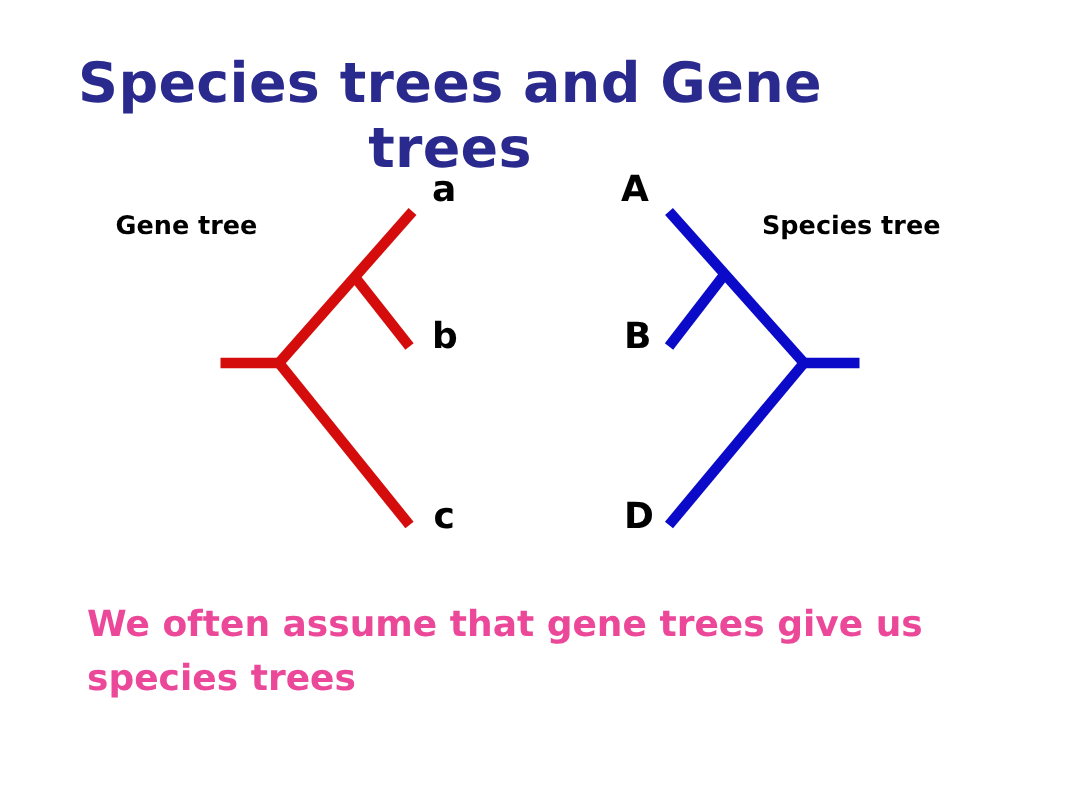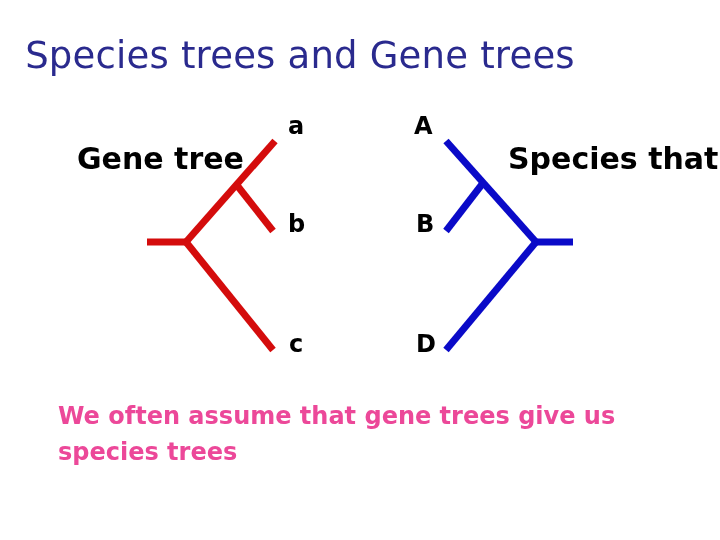--- a/index.html
+++ b/index.html
@@ -1,29 +1,29 @@
 <!DOCTYPE html>
 <html><head>
   <meta charset="utf-8">
   <style>
     html, body { margin: 0; padding: 0; }
     body { width: 720px; height: 540px; background: #ffffff; position: relative; overflow: hidden; font-family: "DejaVu Sans", sans-serif; }
-    .title { position: absolute; left: 0; top: 34px; width: 600px; text-align: center; font-size: 37px; font-weight: normal; color: #2a2a8e; letter-spacing: 0.2px; }
-    .side-label { position: absolute; font-size: 30px; font-weight: bold; color: #000; white-space: nowrap; }
+    .title { position: absolute; left: 0; top: 34px; width: 600px; text-align: center; font-size: 37px; font-weight: bold; color: #2a2a8e; letter-spacing: 0.2px; }
+    .side-label { position: absolute; font-size: 17px; font-weight: bold; color: #000; white-space: nowrap; }
     .leaf { position: absolute; font-size: 24px; font-weight: bold; color: #000; }
     .caption { position: absolute; left: 58px; top: 398px; width: 620px; font-size: 24px; font-weight: bold; color: #ec4899; line-height: 36px; }
     svg.trees { position: absolute; left: 0; top: 0; }
   </style>
 </head>
 <body>
 
 <div class="title">Species trees and Gene trees</div>
 
 <div class="side-label" style="left:77px; top:141px;">Gene tree</div>
-<div class="side-label" style="left:508px; top:141px;">Species that</div>
+<div class="side-label" style="left:508px; top:141px;">Species tree</div>
 
 <svg class="trees" width="720" height="540">
   <g stroke="#d40c0c" stroke-width="7" stroke-linecap="butt" fill="none">
     <line x1="147" y1="242" x2="186" y2="242"></line>
     <line x1="186" y1="242" x2="275" y2="141"></line>
     <line x1="236" y1="184" x2="273" y2="231"></line>
     <line x1="186" y1="242" x2="273" y2="350"></line>
   </g>
   <g stroke="#0a0ac8" stroke-width="7" stroke-linecap="butt" fill="none">
     <line x1="536" y1="242" x2="573" y2="242"></line>

